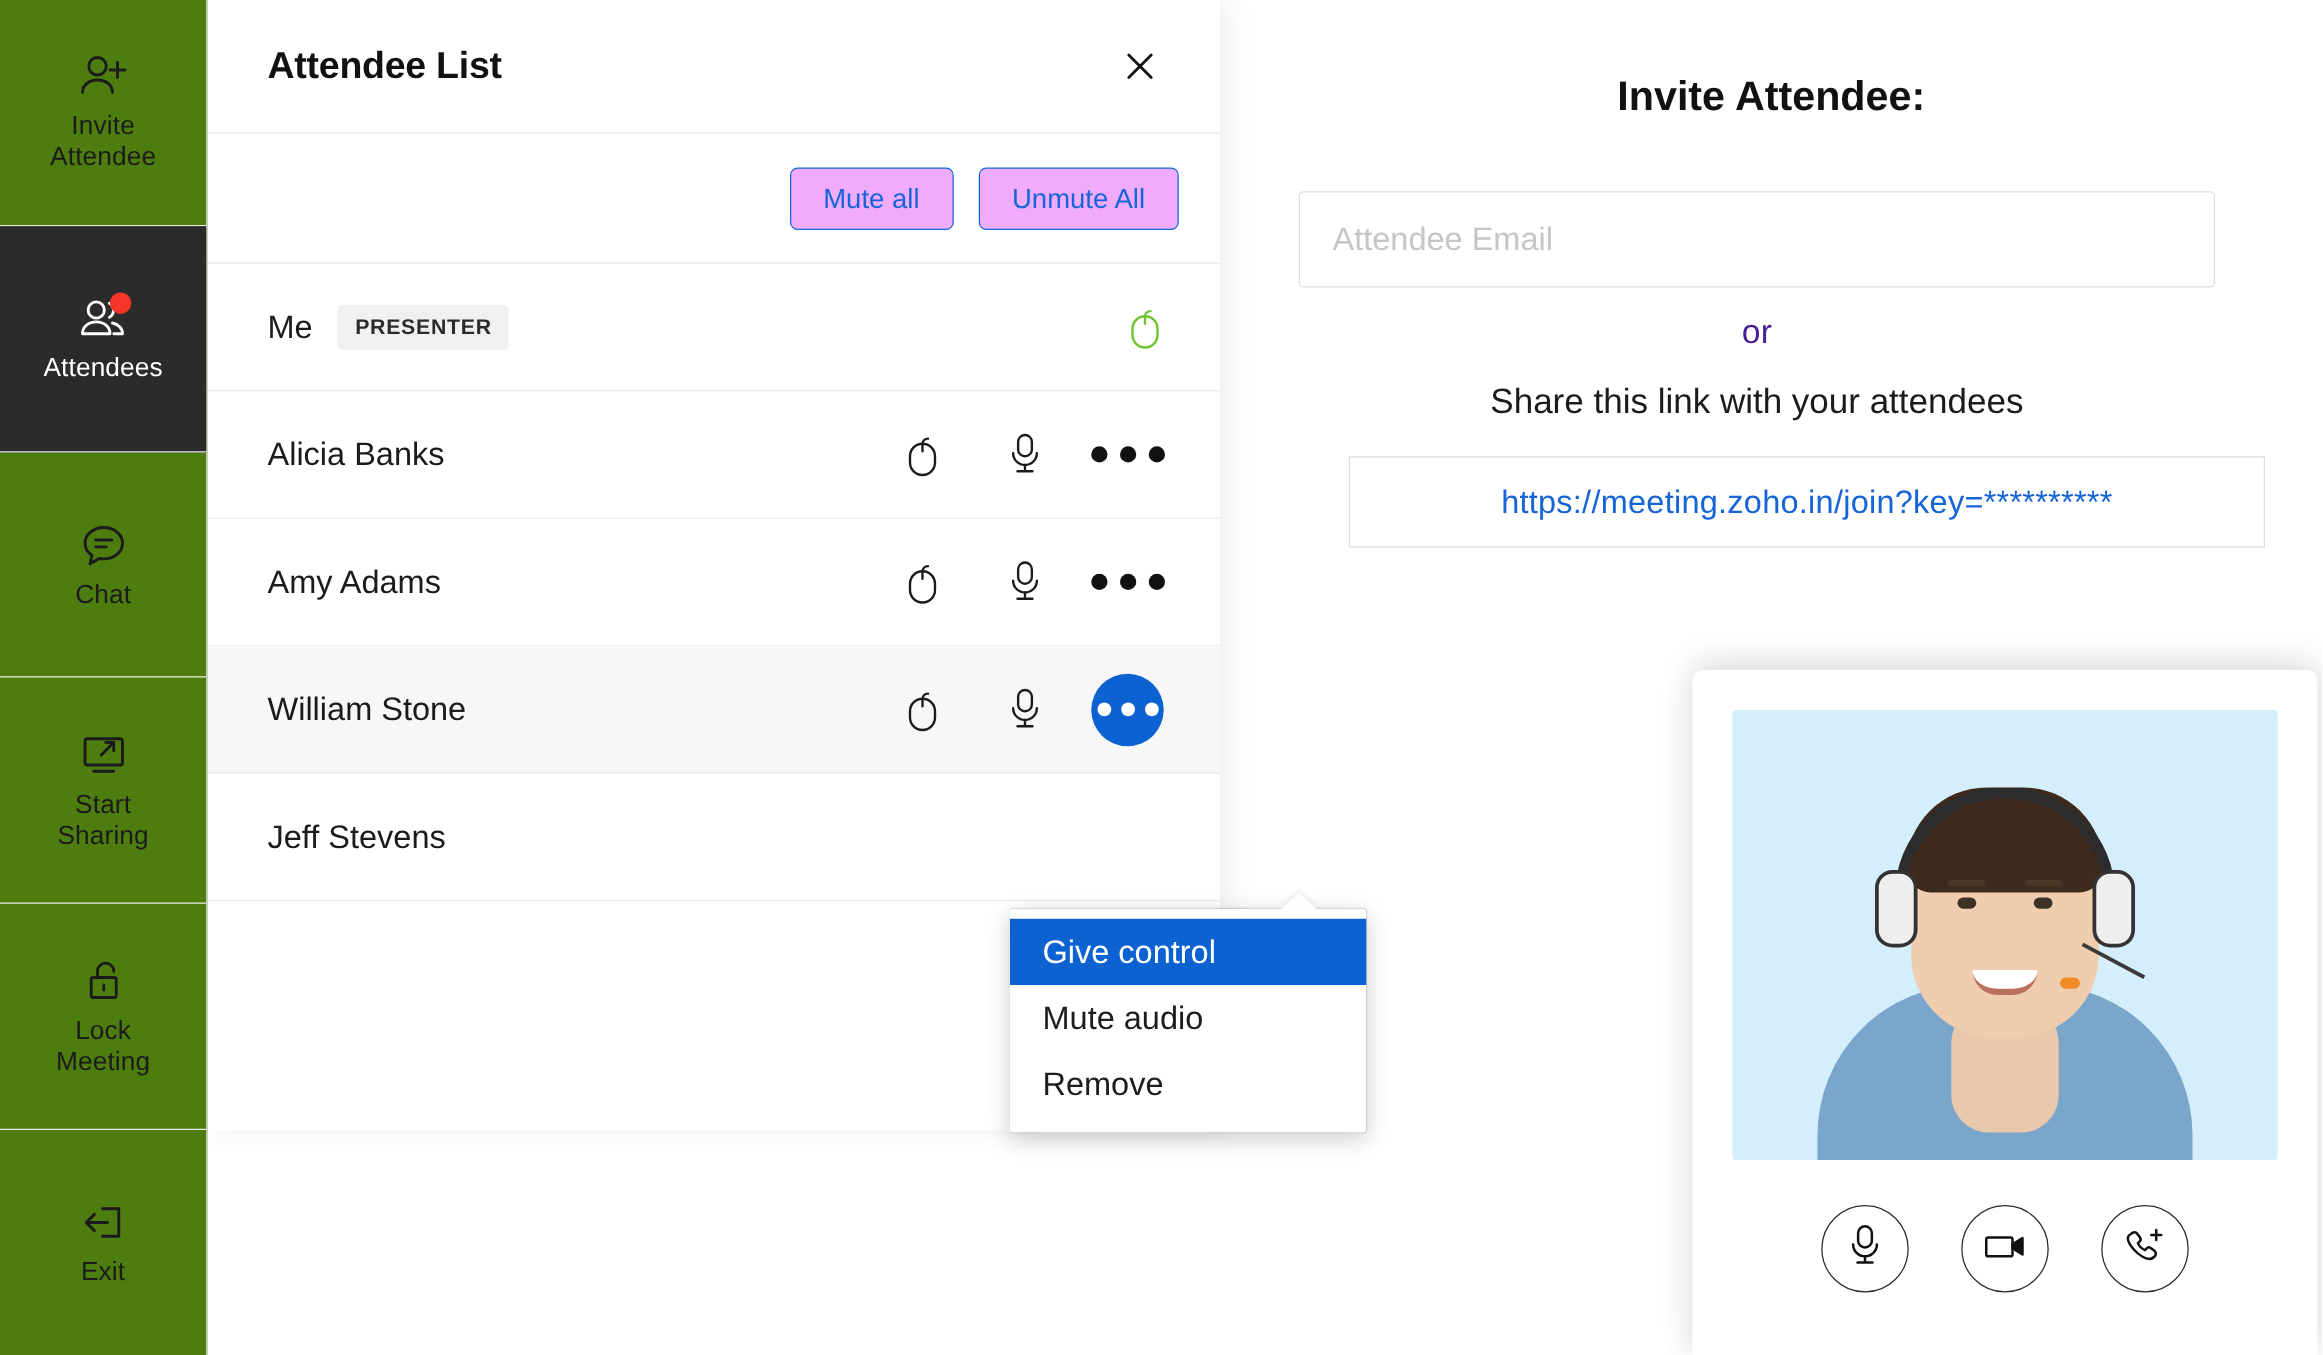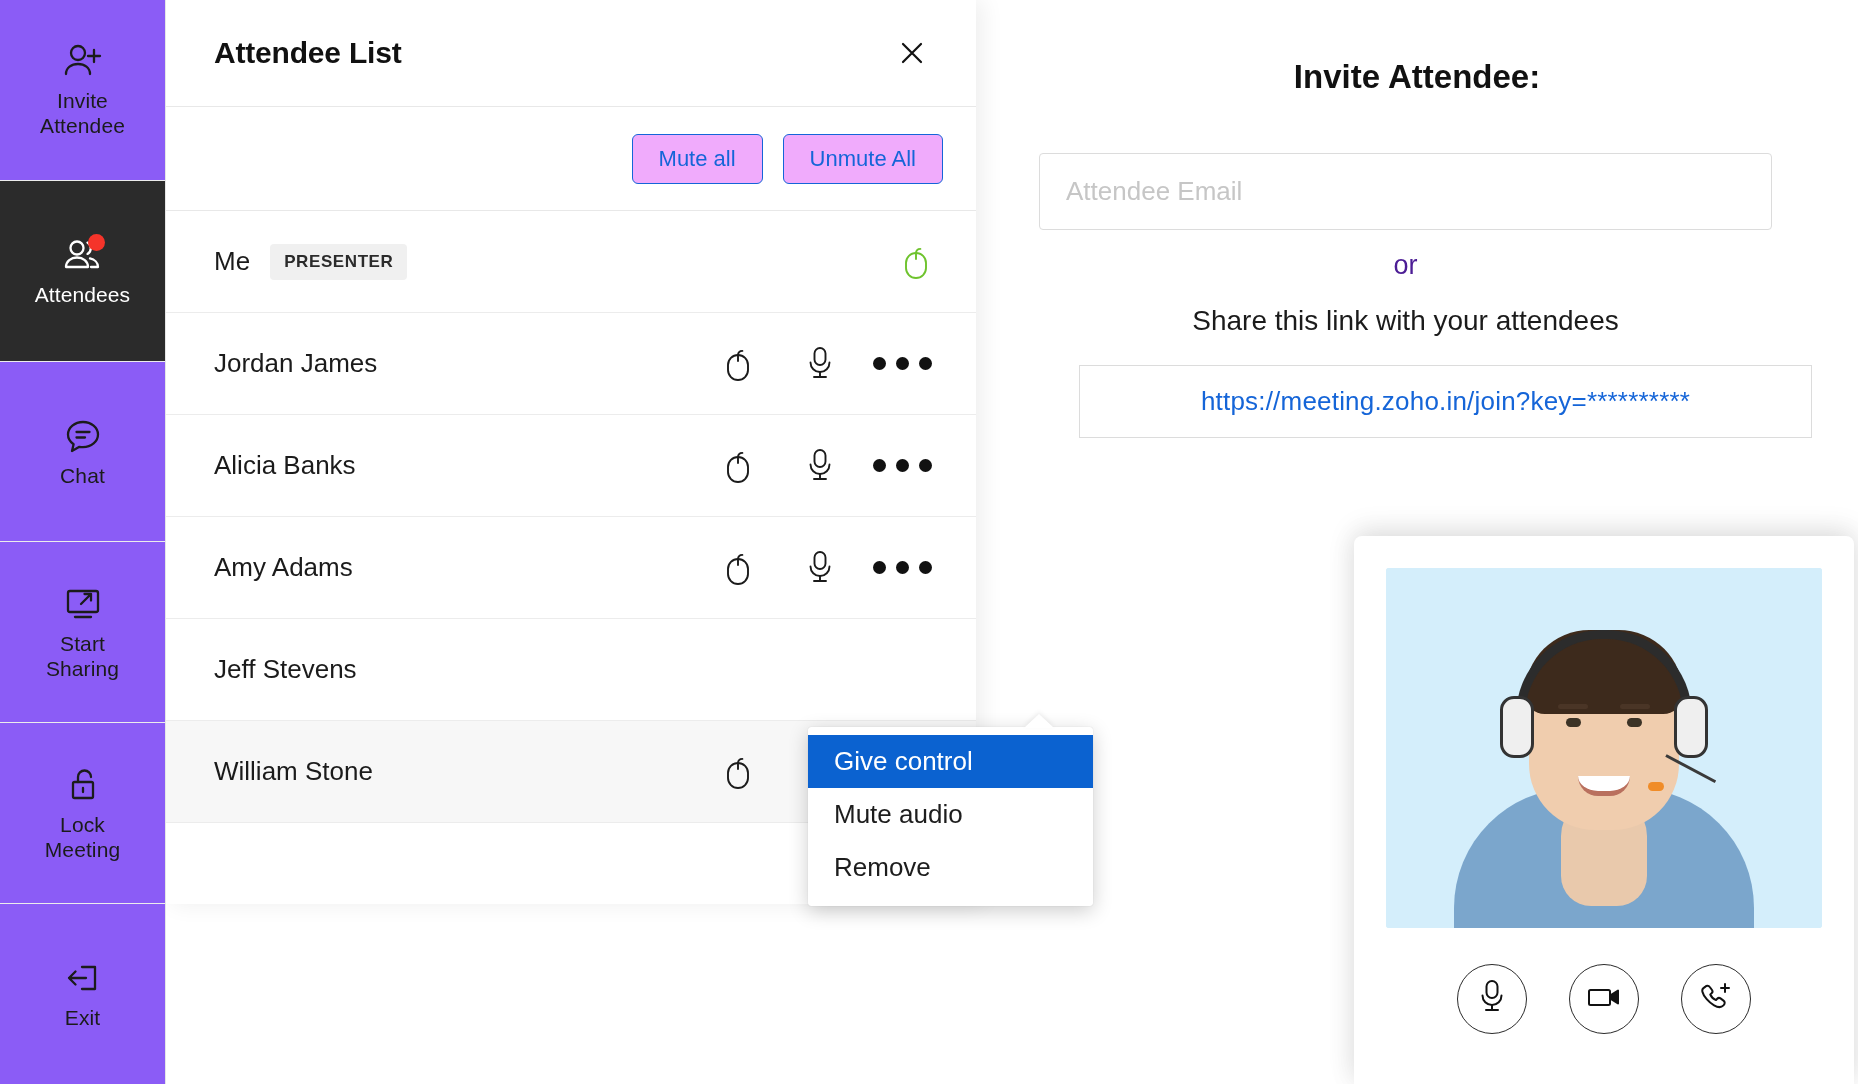--- a/index.html
+++ b/index.html
@@ -7,21 +7,21 @@
     width:1858px; height:1084px;
     background:#ffffff;
     font-family:"Liberation Sans", sans-serif;
     overflow:hidden;
   }
   .app { position:relative; width:1858px; height:1084px; display:flex; }
 
   
   .rail {
     width:166px; height:1084px;
-    background:#8b5cf6;
+    background:#4d7c0f;
     border-right:1px solid #e6e6e6;
     display:flex; flex-direction:column;
     flex:0 0 166px;
     z-index:5;
   }
   .rail-item {
     flex:1 1 0;
     display:flex; flex-direction:column;
     align-items:center; justify-content:center;
     gap:7px;
@@ -395,45 +395,20 @@
         <span class="row-right">
           <span class="ico-cell me-mouse">
             <svg width="26" height="36" viewBox="0 0 26 36" fill="none" stroke="currentColor" stroke-width="1.9" stroke-linecap="round">
               <rect x="3" y="9" width="20" height="25" rx="10"></rect>
               <path d="M13 15v-5.5c0-3 2-4.6 4.4-4.6"></path>
             </svg>
           </span>
         </span>
       </div>
 
-      <div class="row">
-        <span class="row-name">Jordan James</span>
-        <span class="row-right">
-          <span class="ico-cell">
-            <svg width="26" height="36" viewBox="0 0 26 36" fill="none" stroke="currentColor" stroke-width="1.9" stroke-linecap="round">
-              <rect x="3" y="9" width="20" height="25" rx="10"></rect>
-                <path d="M13 15v-5.5c0-3 2-4.6 4.4-4.6"></path>
-            </svg>
-          </span>
-          <span class="ico-cell">
-            <svg width="26" height="38" viewBox="0 0 26 38" fill="none" stroke="currentColor" stroke-width="1.9" stroke-linecap="round">
-              <rect x="7.5" y="3" width="11" height="17" rx="5.5"></rect>
-              <path d="M3.5 17.5a9.5 9.5 0 0 0 19 0"></path>
-              <path d="M13 27v5M7 32h12"></path>
-            </svg>
-          </span>
-          <span class="ico-cell">
-            <span class="dots-plain">
-                <i></i>
-                <i></i>
-                <i></i>
-              </span>
-          </span>
-        </span>
-      </div>
 
       <div class="row">
         <span class="row-name">Alicia Banks</span>
         <span class="row-right">
           <span class="ico-cell">
             <svg width="26" height="36" viewBox="0 0 26 36" fill="none" stroke="currentColor" stroke-width="1.9" stroke-linecap="round">
               <rect x="3" y="9" width="20" height="25" rx="10"></rect>
                 <path d="M13 15v-5.5c0-3 2-4.6 4.4-4.6"></path>
             </svg>
           </span>
@@ -473,25 +448,20 @@
           <span class="ico-cell">
             <span class="dots-plain">
                 <i></i>
                 <i></i>
                 <i></i>
               </span>
           </span>
         </span>
       </div>
 
-      <div class="row">
-        <span class="row-name">Jeff Stevens</span>
-        <span class="row-right"></span>
-      </div>
-
       <div class="row highlight">
         <span class="row-name">William Stone</span>
         <span class="row-right">
           <span class="ico-cell">
             <svg width="26" height="36" viewBox="0 0 26 36" fill="none" stroke="currentColor" stroke-width="1.9" stroke-linecap="round">
               <rect x="3" y="9" width="20" height="25" rx="10"></rect>
                 <path d="M13 15v-5.5c0-3 2-4.6 4.4-4.6"></path>
             </svg>
           </span>
           <span class="ico-cell">
@@ -502,20 +472,25 @@
             </svg>
           </span>
           <span class="ico-cell">
             <span class="dots-btn">
                 <i></i>
                 <i></i>
                 <i></i>
               </span>
           </span>
         </span>
+      </div>
+
+      <div class="row">
+        <span class="row-name">Jeff Stevens</span>
+        <span class="row-right"></span>
       </div>
     </div>
 
     <div class="ctx">
       <div class="ctx-item sel">Give control</div>
       <div class="ctx-item">Mute audio</div>
       <div class="ctx-item">Remove</div>
     </div>
   </section>
 

